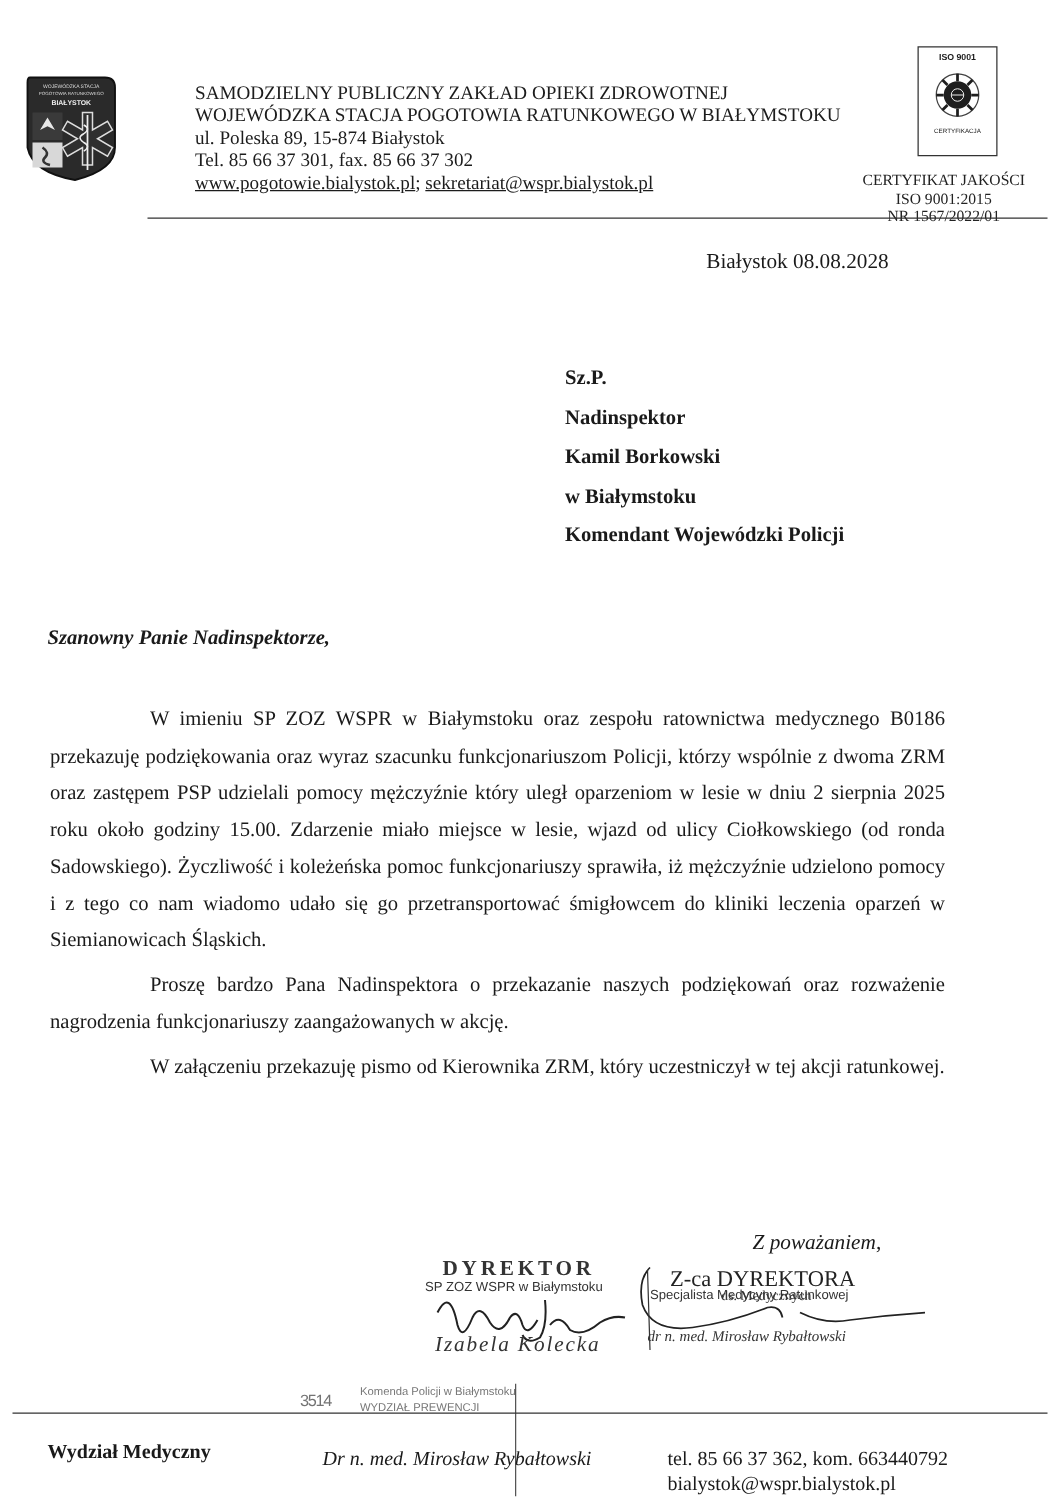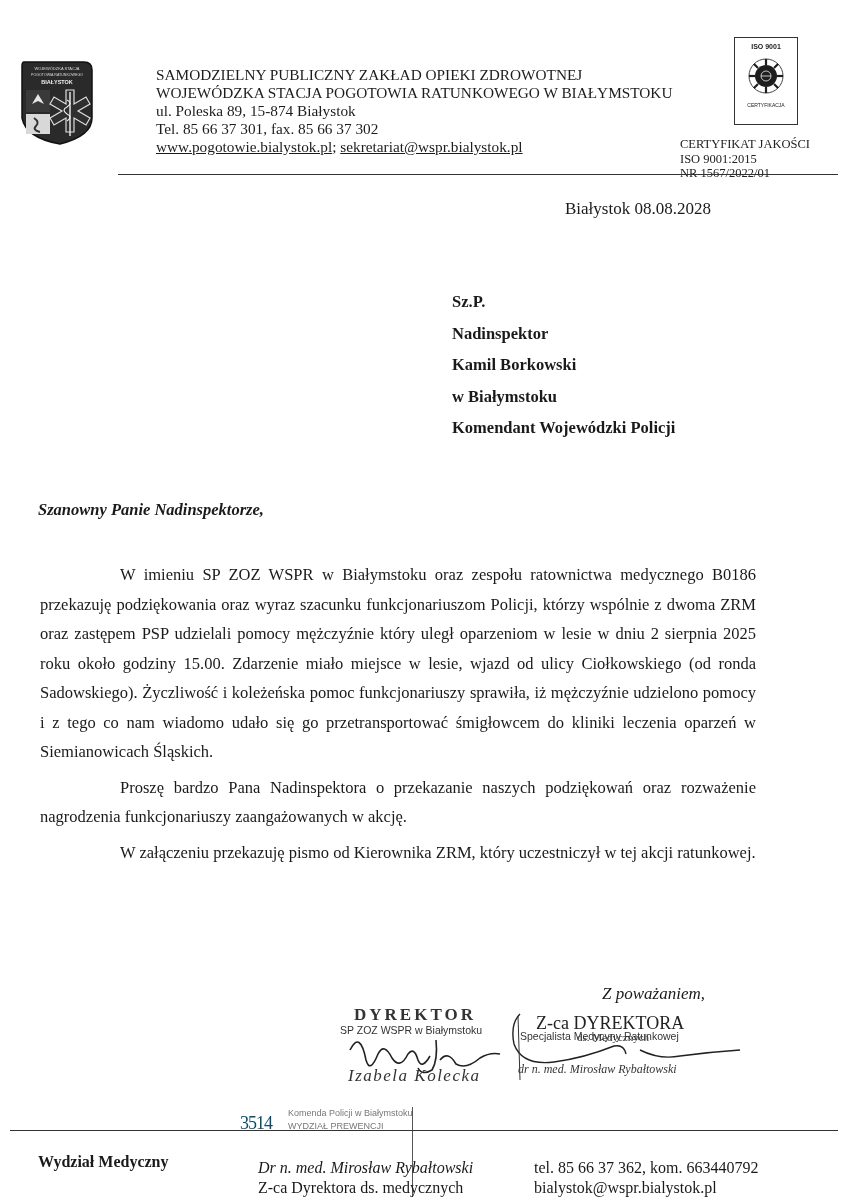--- a/index.html
+++ b/index.html
@@ -13,21 +13,21 @@
   .logo {
     left: 20px; top: 60px; width: 74px; height: 86px;
   }
   .org-lines { left: 128px; top: 66px; font-size: 15.3px; line-height: 18px; color: #1c1c1c; margin-left: 28px; }
   .org-lines div { white-space: nowrap; }
   .org-lines .links a { color: #1c1c1c; text-decoration: underline; }
   .iso-box {
     left: 734px; top: 37px; width: 64px; height: 88px;
     border: 1px solid #333; box-sizing: border-box;
   }
-  .cert-text { left: 680px; top: 137px; width: 150px; font-size: 12.5px; line-height: 14.5px; color: #222; }
+  .cert-text { left: 680px; top: 137px; width: 150px; text-align: center; font-size: 12.5px; line-height: 14.5px; color: #222; }
   .header-rule { left: 118px; top: 174px; width: 720px; height: 0; border-top: 1.4px solid #333; }
 
   
   .date { left: 565px; top: 199px; font-size: 17px; }
   .addressee { left: 452px; top: 286px; font-weight: bold; font-size: 16.5px; line-height: 31.5px; }
   .greeting { left: 38px; top: 500px; font-style: italic; font-weight: bold; font-size: 16.5px; }
 
   
   .body { left: 40px; top: 560px; width: 716px; font-size: 16.5px; line-height: 29.5px; text-align: justify; }
   .body p { margin: 0 0 6px 0; text-indent: 80px; }
@@ -37,21 +37,21 @@
   .sig1-title { left: 354px; top: 1005px; font-weight: bold; font-size: 17px; letter-spacing: 3px; color: #333; }
   .sig1-org { left: 340px; top: 1024px; font-family: "Liberation Sans", sans-serif; font-size: 10.5px; color: #333; }
   .sig1-name { left: 348px; top: 1066px; font-style: italic; font-size: 17px; letter-spacing: 1.5px; color: #333; }
   .sig2-title { left: 536px; top: 1013px; font-size: 18px; color: #222; }
   .sig2-dept { left: 577px; top: 1031px; font-size: 11px; color: #333; }
   .sig2-name { left: 518px; top: 1062px; font-style: italic; font-size: 12px; color: #333; }
   .sig2-spec { left: 520px; top: 1030px; font-family: "Liberation Sans", sans-serif; font-size: 10.5px; color: #333; }
   .signature-svg { left: 340px; top: 1010px; width: 400px; height: 80px; }
 
   
-  .stamp-num { left: 240px; top: 1113px; font-size: 18px; color: #0c4a6e; font-family: Liberation Serif, serif; letter-spacing: -1px; }
+  .stamp-num { left: 240px; top: 1113px; font-size: 13px; color: #737373; font-family: Liberation Sans, sans-serif; letter-spacing: -1px; }
   .stamp-text { left: 288px; top: 1107px; font-family: "Liberation Sans", sans-serif; font-size: 9px; color: #777; line-height: 13px; }
   .stamp-vline { left: 412px; top: 1107px; width: 0; height: 90px; border-left: 1px solid #555; }
 
   
   .footer-rule { left: 10px; top: 1130px; width: 828px; height: 0; border-top: 1.4px solid #333; }
   .footer-dept { left: 38px; top: 1153px; font-weight: bold; font-size: 16px; }
   .footer-person { left: 258px; top: 1158px; font-size: 16px; line-height: 20px; }
   .footer-person .name { font-style: italic; }
   .footer-contact { left: 534px; top: 1158px; font-size: 16px; line-height: 20px; text-align: left; width: 300px; }
 </style>
@@ -152,18 +152,17 @@
 <div class="abs stamp-text">
   <div>Komenda Policji w Białymstoku</div>
   <div>WYDZIAŁ PREWENCJI</div>
 </div>
 <div class="abs stamp-vline"></div>
 
 <div class="abs footer-rule"></div>
 <div class="abs footer-dept">Wydział Medyczny</div>
 <div class="abs footer-person">
   <div class="name">Dr n. med. Mirosław Rybałtowski</div>
-  <div>Z-ca Dyrektora ds. medycznych</div>
 </div>
 <div class="abs footer-contact">
   <div>tel. 85 66 37 362, kom. 663440792</div>
   <div>bialystok@wspr.bialystok.pl</div>
 </div>
 
 </body></html>

